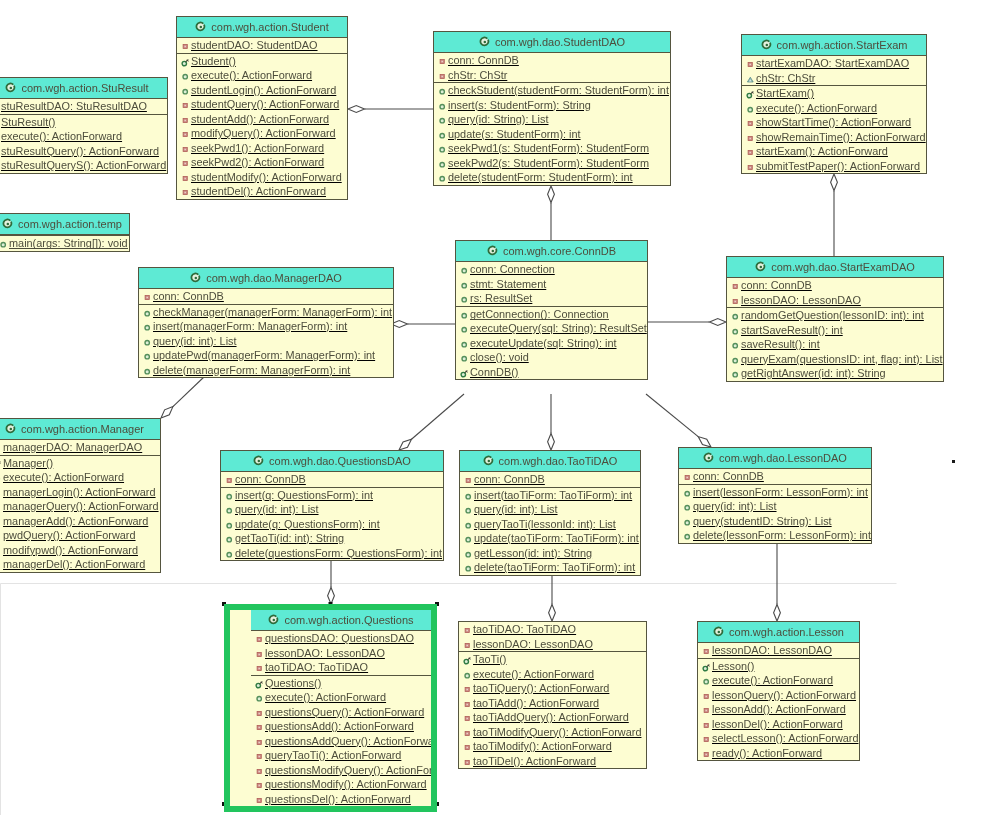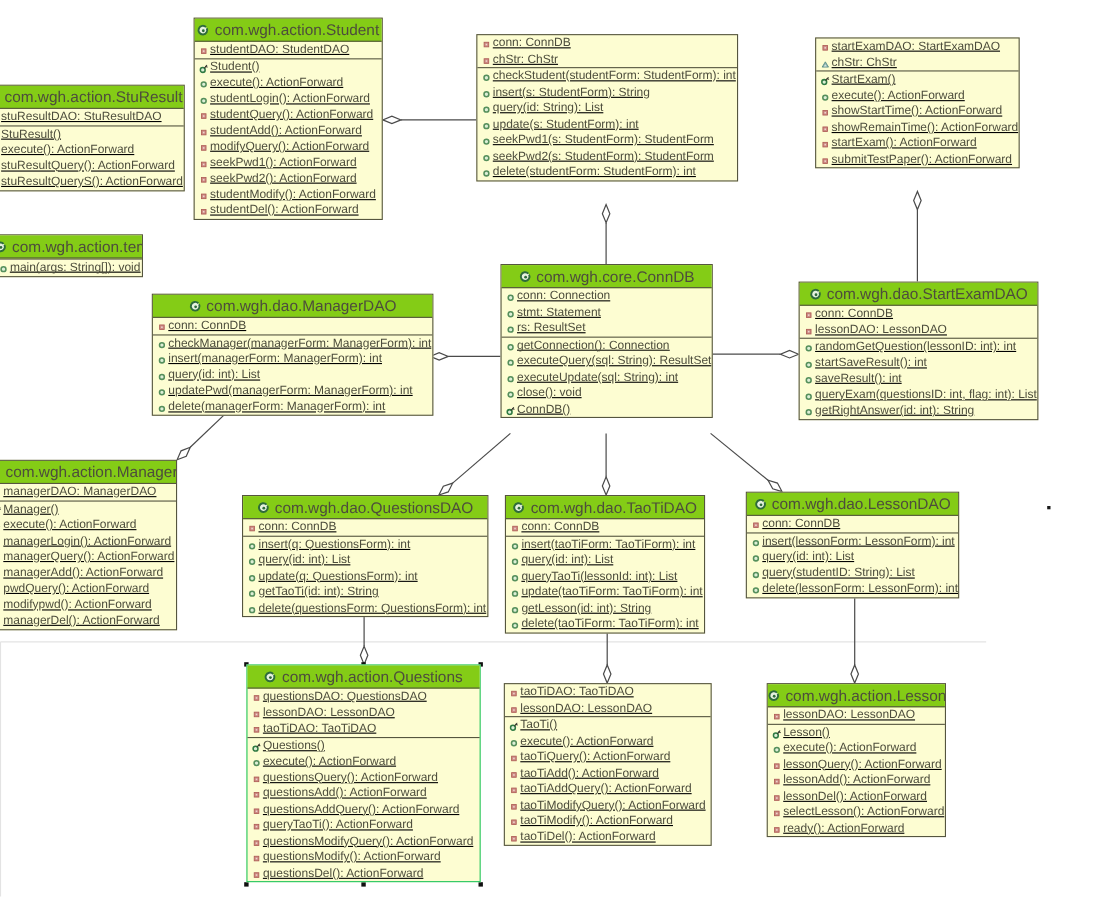--- a/index.html
+++ b/index.html
@@ -1,23 +1,23 @@
 <!DOCTYPE html>
 <html><head>
 <meta charset="utf-8">
 <title>UML Class Diagram</title>
 <style>
   html,body{margin:0;padding:0;background:#ffffff;}
   body{width:996px;height:815px;overflow:hidden;font-family:"Liberation Sans",sans-serif;}
   #canvas{position:relative;width:996px;height:815px;background:#fff;overflow:hidden;}
   svg#links{position:absolute;left:0;top:0;}
   .uml{position:absolute;box-sizing:border-box;border:1px solid #55553f;background:#fdfdd2;}
-  .uml.sel{border:1px solid #22c55e;}
-  .hdr{position:relative;text-align:center;font-size:14px;color:#4d4d3c;height:20px;
-       line-height:20px;border-bottom:1px solid #55553f;background:#84cc16;white-space:nowrap;overflow:hidden;}
+  .uml.sel{border:6px solid #22c55e;padding-left:21px;}
+  .hdr{position:relative;text-align:center;font-size:11px;color:#4d4d3c;height:20px;
+       line-height:20px;border-bottom:1px solid #55553f;background:#5eead4;white-space:nowrap;overflow:hidden;}
   .cicon{display:inline-block;vertical-align:-1px;margin-right:5px;}
   .sec{border-bottom:1px solid #55553f;text-decoration:underline;}
   .sec.last{border-bottom:none;}
   .row{position:relative;font-size:10.9px;color:#4d4d3c;height:14.5px;line-height:14.5px;
        padding-left:14px;white-space:nowrap;overflow:hidden;}
   .row .ic{position:absolute;left:4px;top:4px;}
   .row .tx.st{text-decoration:underline;text-decoration-skip-ink:none;text-underline-offset:1px;}
 </style>
 </head>
 <body>
@@ -158,20 +158,24 @@
             <rect x="2.1" y="2.4" width="4.2" height="4.2" fill="#cd8a83" stroke="#ad5a54" stroke-width="0.75"></rect>
             <rect x="3.5" y="3.8" width="1.4" height="1.4" fill="#eed4cf"></rect>
           </svg><span class="tx">studentModify(): ActionForward</span></div>
         <div class="row"><svg class="ic" viewBox="0 0 9 9" width="9" height="9">
             <rect x="2.1" y="2.4" width="4.2" height="4.2" fill="#cd8a83" stroke="#ad5a54" stroke-width="0.75"></rect>
             <rect x="3.5" y="3.8" width="1.4" height="1.4" fill="#eed4cf"></rect>
           </svg><span class="tx">studentDel(): ActionForward</span></div>
       </div>
     </div>
     <div class="uml" style="left:433px;top:31px;width:238px">
+      <div class="hdr"><svg class="cicon" viewBox="0 0 10 10" width="11" height="11">
+          <path d="M 7.55 2.45 A 3.6 3.6 0 1 0 8.15 3.3" fill="#e6f1df" stroke="#2e6b3b" stroke-width="1.6" stroke-linecap="butt"></path>
+          <circle cx="5.3" cy="5.4" r="1.15" fill="#2e6b3b"></circle>
+        </svg><span>com.wgh.dao.StudentDAO</span></div>
       <div class="sec">
         <div class="row"><svg class="ic" viewBox="0 0 9 9" width="9" height="9">
             <rect x="2.1" y="2.4" width="4.2" height="4.2" fill="#cd8a83" stroke="#ad5a54" stroke-width="0.75"></rect>
             <rect x="3.5" y="3.8" width="1.4" height="1.4" fill="#eed4cf"></rect>
           </svg><span class="tx">conn: ConnDB</span></div>
         <div class="row"><svg class="ic" viewBox="0 0 9 9" width="9" height="9">
             <rect x="2.1" y="2.4" width="4.2" height="4.2" fill="#cd8a83" stroke="#ad5a54" stroke-width="0.75"></rect>
             <rect x="3.5" y="3.8" width="1.4" height="1.4" fill="#eed4cf"></rect>
           </svg><span class="tx">chStr: ChStr</span></div>
       </div>
@@ -193,20 +197,24 @@
           </svg><span class="tx">seekPwd1(s: StudentForm): StudentForm</span></div>
         <div class="row"><svg class="ic" viewBox="0 0 9 9" width="9" height="9">
             <circle cx="4.2" cy="4.7" r="2.2" fill="#dcefd6" stroke="#558f5c" stroke-width="1.4"></circle>
           </svg><span class="tx">seekPwd2(s: StudentForm): StudentForm</span></div>
         <div class="row"><svg class="ic" viewBox="0 0 9 9" width="9" height="9">
             <circle cx="4.2" cy="4.7" r="2.2" fill="#dcefd6" stroke="#558f5c" stroke-width="1.4"></circle>
           </svg><span class="tx">delete(studentForm: StudentForm): int</span></div>
       </div>
     </div>
     <div class="uml" style="left:741px;top:34px;width:186px">
+      <div class="hdr"><svg class="cicon" viewBox="0 0 10 10" width="11" height="11">
+          <path d="M 7.55 2.45 A 3.6 3.6 0 1 0 8.15 3.3" fill="#e6f1df" stroke="#2e6b3b" stroke-width="1.6" stroke-linecap="butt"></path>
+          <circle cx="5.3" cy="5.4" r="1.15" fill="#2e6b3b"></circle>
+        </svg><span>com.wgh.action.StartExam</span></div>
       <div class="sec">
         <div class="row"><svg class="ic" viewBox="0 0 9 9" width="9" height="9">
             <rect x="2.1" y="2.4" width="4.2" height="4.2" fill="#cd8a83" stroke="#ad5a54" stroke-width="0.75"></rect>
             <rect x="3.5" y="3.8" width="1.4" height="1.4" fill="#eed4cf"></rect>
           </svg><span class="tx">startExamDAO: StartExamDAO</span></div>
         <div class="row"><svg class="ic" viewBox="0 0 9 9" width="9" height="9">
             <path d="M 4.3 2.2 L 7.2 7.0 L 1.4 7.0 Z" fill="#8fb5b0" stroke="#4d8580" stroke-width="0.7"></path>
             <path d="M 4.3 4.3 L 5.7 6.5 L 2.9 6.5 Z" fill="#d6e6e3"></path>
           </svg><span class="tx">chStr: ChStr</span></div>
       </div>

